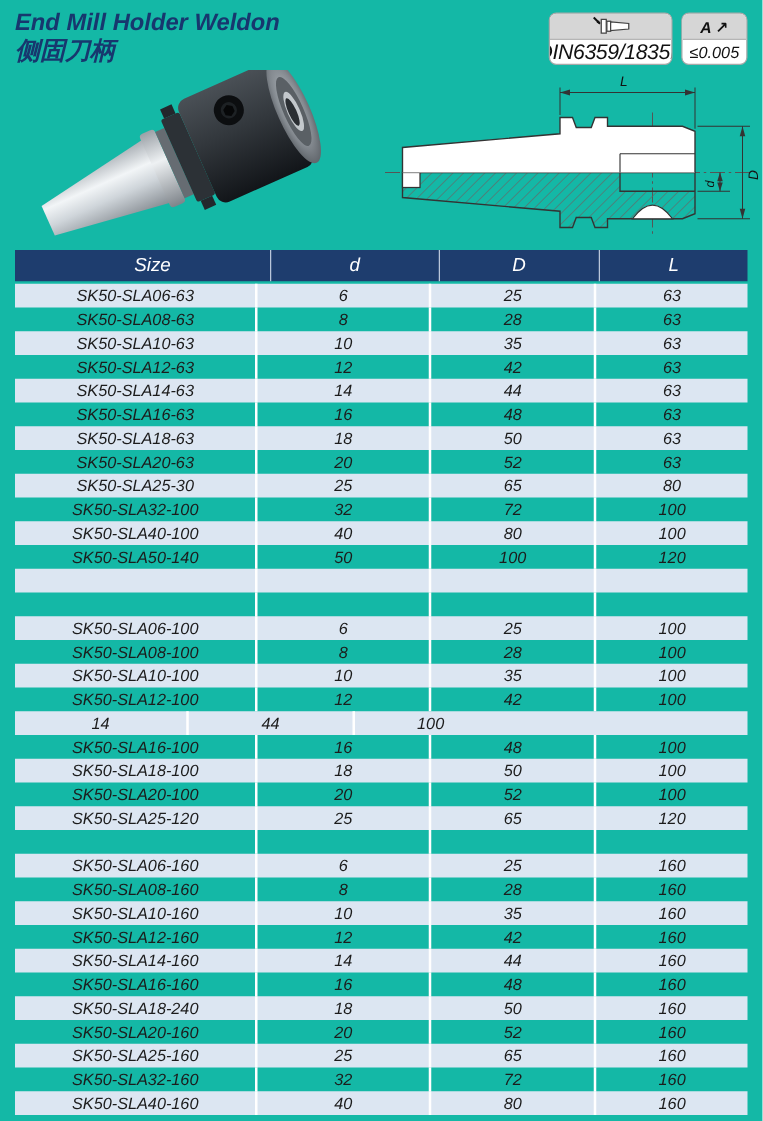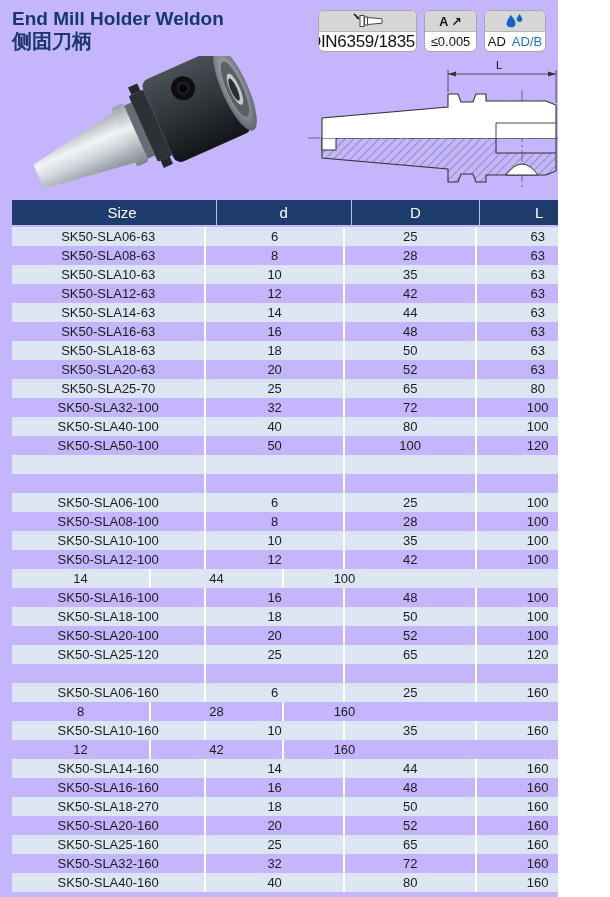--- a/index.html
+++ b/index.html
@@ -1,18 +1,19 @@
 <!DOCTYPE html>
 <html><head>
 <meta charset="utf-8">
 <style>
   html,body{margin:0;padding:0;background:#fff;}
   #page{
-    position:relative;width:558px;height:897px;background:#c4b5fd;overflow:hidden;
+    position:relative;width:610px;height:897px;background:#14b8a6;overflow:hidden;
     font-family:"Liberation Sans","DejaVu Sans",sans-serif;
+    font-style:italic;
     -webkit-font-smoothing:antialiased;
   }
   
   .hdr{position:absolute;left:12px;top:8px;right:12px;height:48px;display:flex;justify-content:space-between;}
   .titleblock{line-height:22px;}
   .title-en{font-size:19px;font-weight:bold;color:#17376e;}
   .title-cn{font-size:20px;font-weight:bold;color:#17376e;}
   .specs{display:flex;gap:7px;align-items:flex-start;margin-top:2px;}
   .box{border:1px solid #a8a8a8;border-radius:6px;overflow:hidden;background:#fff;}
   .box-top{background:#d6d6d6;height:20px;display:flex;align-items:center;justify-content:center;
@@ -65,32 +66,20 @@
       </div>
 
       <div class="box" style="width:51px">
         <div class="box-top bold">A ↗</div>
         <div class="box-bot">
           <span>≤0.005</span>
         </div>
       </div>
 
 
-      <div class="box" style="width:60px">
-        <div class="box-top">
-          <svg width="24" height="16" viewBox="0 0 24 16">
-            <path d="M8,2 C8,2 12.5,7.5 12.5,10.4 C12.5,12.9 10.5,14.3 8,14.3 C5.5,14.3 3.5,12.9 3.5,10.4 C3.5,7.5 8,2 8,2 Z" fill="#1565c8"></path>
-            <path d="M16.5,1 C16.5,1 19.3,4.6 19.3,6.4 C19.3,8 18,8.9 16.5,8.9 C15,8.9 13.7,8 13.7,6.4 C13.7,4.6 16.5,1 16.5,1 Z" fill="#1565c8"></path>
-          </svg>
-        </div>
-        <div class="box-bot">
-          <span>AD</span>
-          <span class="blue">AD/B</span>
-        </div>
-      </div>
 
     </div>
   </div>
 
   <div class="figs">
 
     <svg class="photo" viewBox="0 0 300 142">
       <defs>
         <linearGradient id="shank" x1="0" y1="0" x2="0" y2="1">
           <stop offset="0" stop-color="#a8aeb4"></stop>
@@ -230,39 +219,39 @@
           <div class="tcell c2">50</div>
           <div class="tcell c3">63</div>
         </div>
         <div class="trow">
           <div class="tcell c0">SK50-SLA20-63</div>
           <div class="tcell c1">20</div>
           <div class="tcell c2">52</div>
           <div class="tcell c3">63</div>
         </div>
         <div class="trow">
-          <div class="tcell c0">SK50-SLA25-70</div>
+          <div class="tcell c0">SK50-SLA25-30</div>
           <div class="tcell c1">25</div>
           <div class="tcell c2">65</div>
           <div class="tcell c3">80</div>
         </div>
         <div class="trow">
           <div class="tcell c0">SK50-SLA32-100</div>
           <div class="tcell c1">32</div>
           <div class="tcell c2">72</div>
           <div class="tcell c3">100</div>
         </div>
         <div class="trow">
           <div class="tcell c0">SK50-SLA40-100</div>
           <div class="tcell c1">40</div>
           <div class="tcell c2">80</div>
           <div class="tcell c3">100</div>
         </div>
         <div class="trow">
-          <div class="tcell c0">SK50-SLA50-100</div>
+          <div class="tcell c0">SK50-SLA50-140</div>
           <div class="tcell c1">50</div>
           <div class="tcell c2">100</div>
           <div class="tcell c3">120</div>
         </div>
         <div class="trow">
           <div class="tcell c0"></div>
           <div class="tcell c1"></div>
           <div class="tcell c2"></div>
           <div class="tcell c3"></div>
         </div>
@@ -331,49 +320,51 @@
           <div class="tcell c2"></div>
           <div class="tcell c3"></div>
         </div>
         <div class="trow">
           <div class="tcell c0">SK50-SLA06-160</div>
           <div class="tcell c1">6</div>
           <div class="tcell c2">25</div>
           <div class="tcell c3">160</div>
         </div>
         <div class="trow">
+          <div class="tcell c0">SK50-SLA08-160</div>
           <div class="tcell c1">8</div>
           <div class="tcell c2">28</div>
           <div class="tcell c3">160</div>
         </div>
         <div class="trow">
           <div class="tcell c0">SK50-SLA10-160</div>
           <div class="tcell c1">10</div>
           <div class="tcell c2">35</div>
           <div class="tcell c3">160</div>
         </div>
         <div class="trow">
+          <div class="tcell c0">SK50-SLA12-160</div>
           <div class="tcell c1">12</div>
           <div class="tcell c2">42</div>
           <div class="tcell c3">160</div>
         </div>
         <div class="trow">
           <div class="tcell c0">SK50-SLA14-160</div>
           <div class="tcell c1">14</div>
           <div class="tcell c2">44</div>
           <div class="tcell c3">160</div>
         </div>
         <div class="trow">
           <div class="tcell c0">SK50-SLA16-160</div>
           <div class="tcell c1">16</div>
           <div class="tcell c2">48</div>
           <div class="tcell c3">160</div>
         </div>
         <div class="trow">
-          <div class="tcell c0">SK50-SLA18-270</div>
+          <div class="tcell c0">SK50-SLA18-240</div>
           <div class="tcell c1">18</div>
           <div class="tcell c2">50</div>
           <div class="tcell c3">160</div>
         </div>
         <div class="trow">
           <div class="tcell c0">SK50-SLA20-160</div>
           <div class="tcell c1">20</div>
           <div class="tcell c2">52</div>
           <div class="tcell c3">160</div>
         </div>

